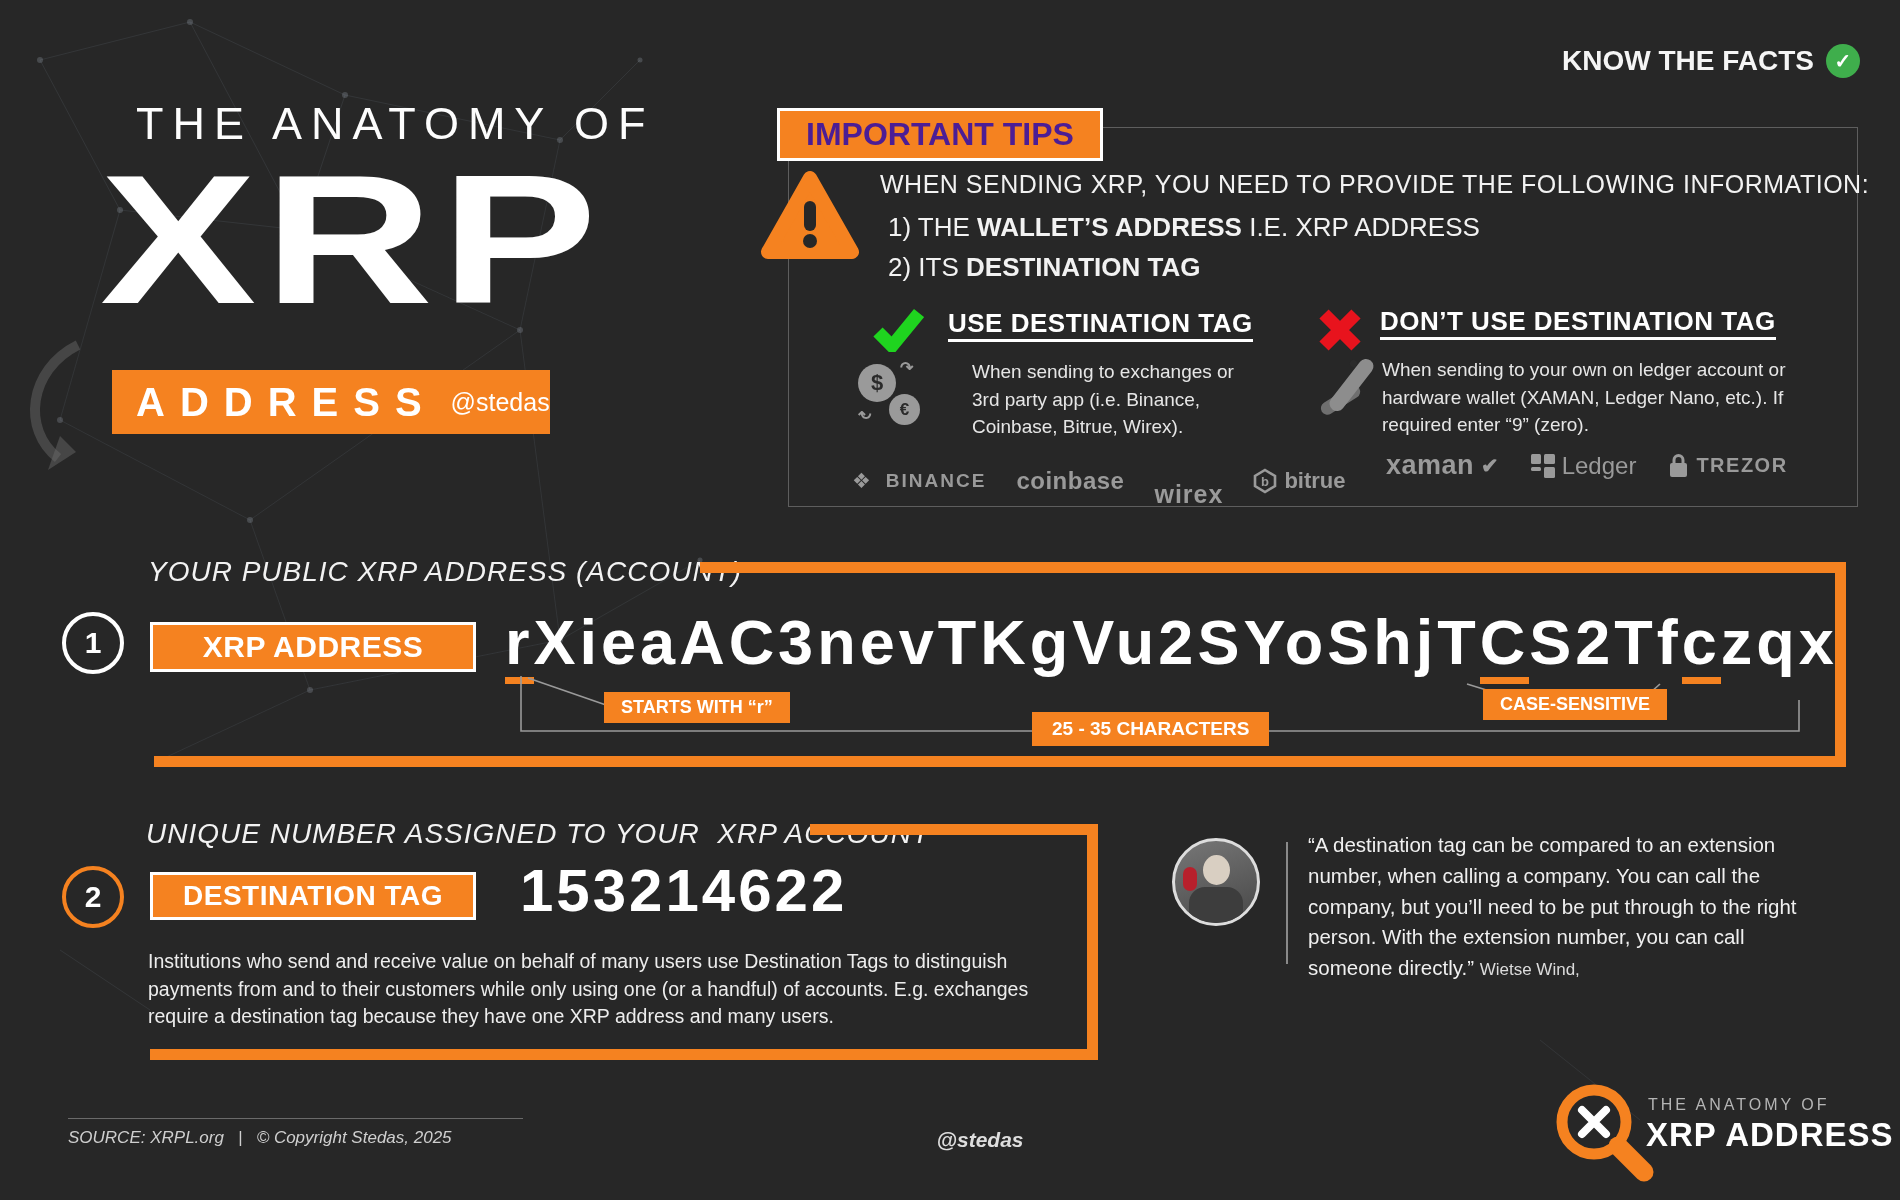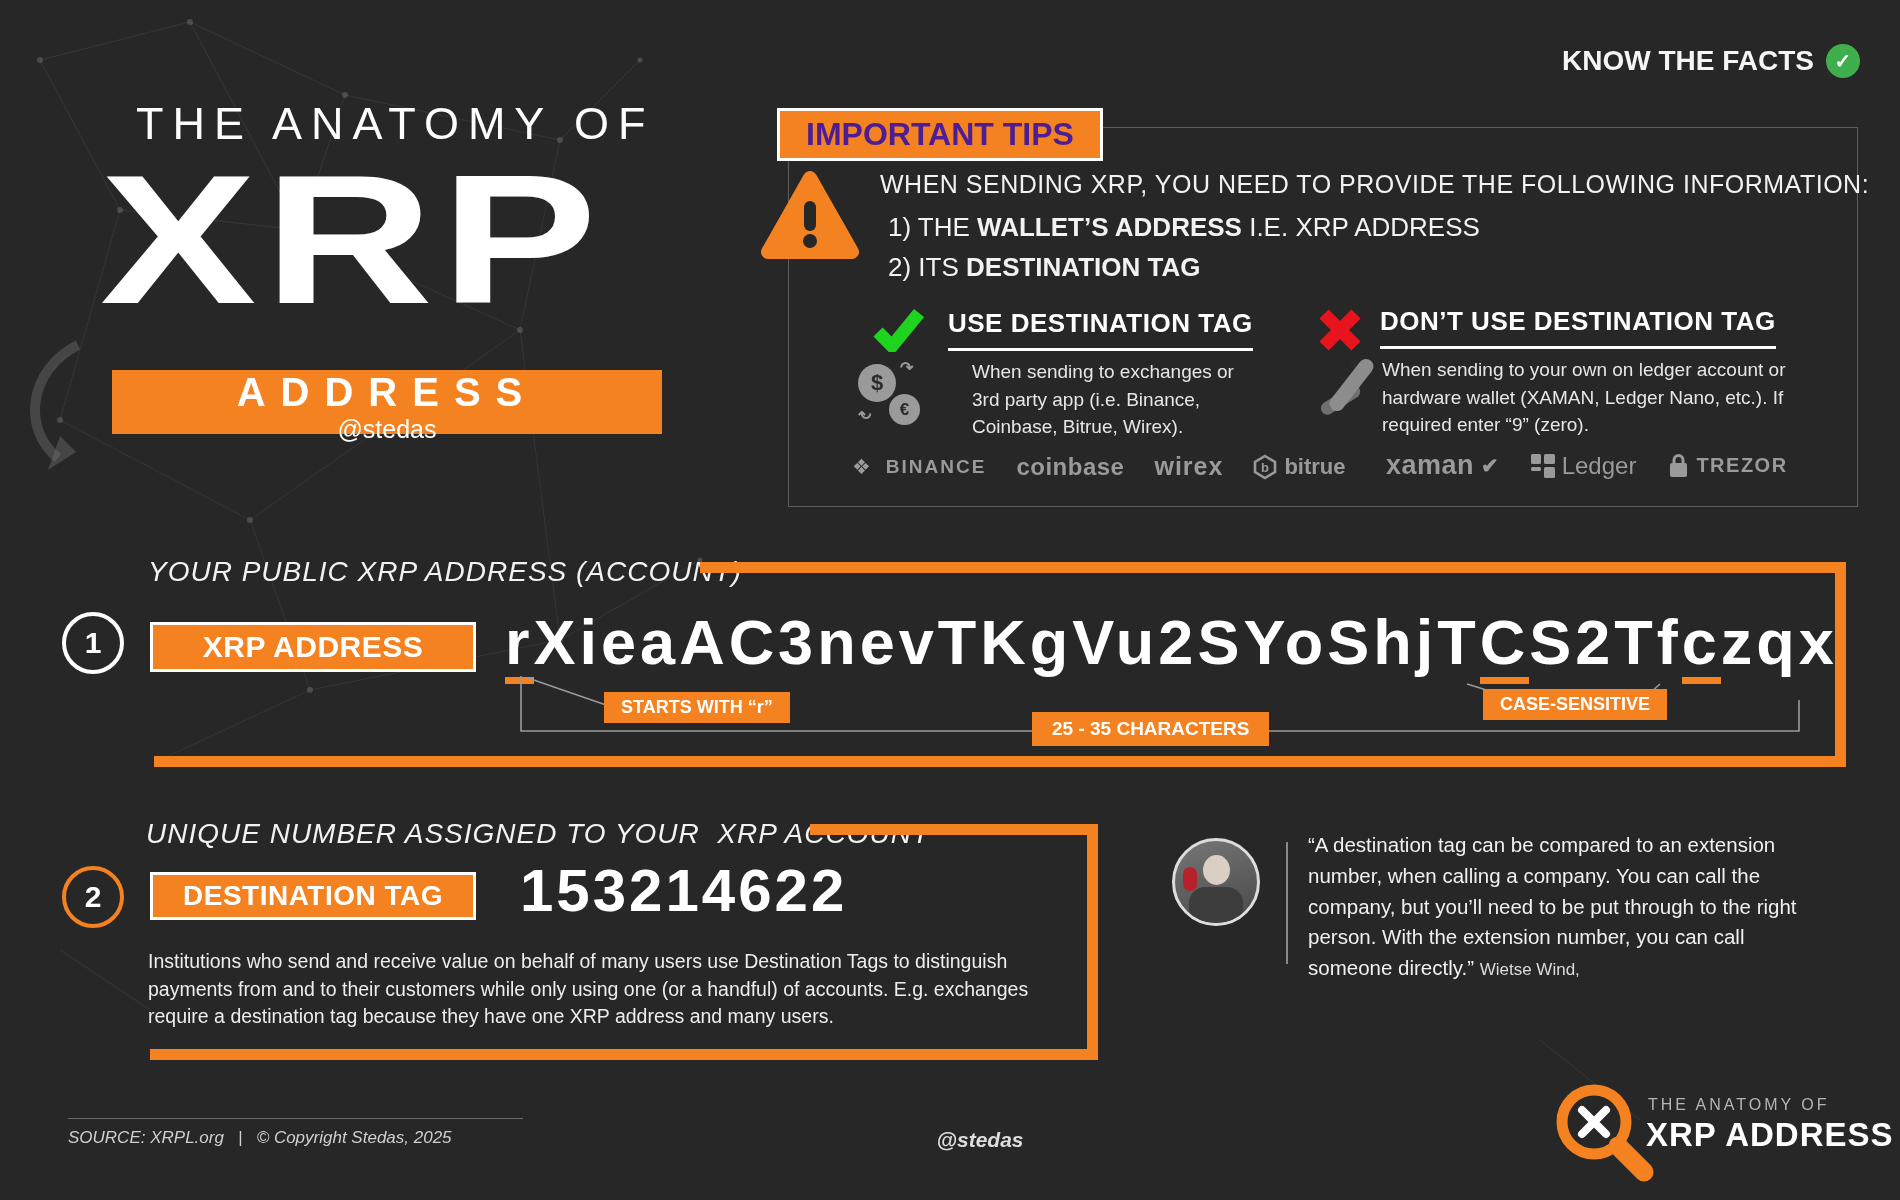--- a/index.html
+++ b/index.html
@@ -7,37 +7,37 @@
     --bg:#272727;
     --gray-logo:#9a9a9a;
   }
   html,body{margin:0;padding:0;background:#1d1d1d;}
   body{font-family:"Liberation Sans",sans-serif;}
   .stage{position:relative;width:1900px;height:1200px;background:var(--bg);overflow:hidden;color:#fff;}
   .abs{position:absolute;}
   
   .kicker{left:136px;top:98px;font-size:45px;font-weight:300;letter-spacing:9px;color:#fdfdfd;}
   .brand{left:100px;top:148px;font-size:183px;font-weight:700;letter-spacing:6px;line-height:1;transform:scaleX(1.28);transform-origin:left top;color:#fff;}
-  .address-bar{left:112px;top:370px;width:550px;height:64px;background:var(--accent);display:flex;align-items:center;padding:0 24px;box-sizing:border-box;flex-direction:column;}
+  .address-bar{left:112px;top:370px;width:438px;height:64px;background:var(--accent);display:flex;align-items:center;padding:0 24px;box-sizing:border-box;}
   .address-bar .addr-word{font-size:40px;font-weight:700;letter-spacing:15px;color:#fff;}
   .address-bar .bar-div{width:2px;height:38px;background:rgba(255,255,255,.85);margin:0 14px 0 auto;}
   .address-bar .bar-handle{font-size:25px;color:#fff;}
   .ktf{left:1562px;top:44px;display:flex;align-items:center;gap:12px;}
   .ktf-text{font-size:28px;font-weight:700;color:#f5f5f5;}
   .ktf-check{width:34px;height:34px;border-radius:50%;background:#3fae4c;display:flex;align-items:center;justify-content:center;font-size:20px;font-weight:700;color:#fff;}
   
   .tips-border{left:788px;top:127px;width:1068px;height:378px;border:1px solid #5e5e5e;}
   .tips-label{left:777px;top:108px;background:var(--accent);border:3px solid #fff;padding:5px 26px;font-size:32px;font-weight:700;color:#4c1d95;z-index:3;}
   .tips-intro{left:880px;top:170px;font-size:25px;color:#f2f2f2;letter-spacing:.5px;}
   .tips-item{left:888px;font-size:26px;color:#f2f2f2;}
   .tips-item b{font-weight:800;}
   .warn{left:760px;top:168px;}
   
   .check-icon{left:872px;top:306px;}
-  .col-title{font-size:26px;font-weight:700;color:#fff;border-bottom:3px solid #fff;padding-bottom:9px;letter-spacing:.5px;}
+  .col-title{font-size:26px;font-weight:700;color:#fff;border-bottom:3px solid #fff;padding-bottom:0;letter-spacing:.5px;}
   .use-title{left:948px;top:308px;}
   .dont-title{left:1380px;top:306px;}
   .x-icon{left:1316px;top:306px;}
   .col-body{font-size:19px;line-height:1.45;color:#e6e6e6;}
   .use-body{left:948px;top:358px;width:285px;margin-left:24px;}
   .dont-body{left:1382px;top:356px;width:435px;}
   .cur-icon{left:856px;top:358px;width:70px;height:70px;}
   .coin{position:absolute;border-radius:50%;background:var(--gray-logo);color:#2b2b2b;font-weight:800;display:flex;align-items:center;justify-content:center;}
   .coin1{width:38px;height:38px;left:2px;top:6px;font-size:22px;}
   .coin2{width:31px;height:31px;left:33px;top:36px;font-size:17px;}
@@ -45,21 +45,21 @@
   .hw-icon{left:1326px;top:352px;width:50px;height:80px;}
   .hw-body{position:absolute;left:18px;top:2px;width:15px;height:62px;border-radius:8px;background:#8d8d8d;transform:rotate(38deg);}
   .hw-cap{position:absolute;left:8px;top:26px;width:13px;height:44px;border-radius:7px;background:#6f6f6f;transform:rotate(58deg);}
   .hw-hole{position:absolute;left:24px;top:8px;width:7px;height:7px;border-radius:50%;background:#2b2b2b;transform:rotate(38deg);}
   .logo-row{display:flex;align-items:center;color:var(--gray-logo);}
   .use-logos{left:852px;top:452px;gap:30px;}
   .dont-logos{left:1386px;top:450px;gap:32px;}
   .logo-item{display:flex;align-items:center;gap:7px;color:var(--gray-logo);}
   .lg-binance{font-size:19px;font-weight:700;letter-spacing:2px;margin-left:8px;}
   .lg-coinbase{font-size:24px;font-weight:700;letter-spacing:.5px;}
-  .lg-wirex{font-size:25px;font-weight:800;letter-spacing:1px;}
+  .lg-wirex{font-size:25px;font-weight:800;letter-spacing:1px;margin-top:28px;}
   .lg-bitrue{font-size:22px;font-weight:600;}
   .lg-xaman{font-size:27px;font-weight:800;letter-spacing:.5px;}
   .lg-ledger{font-size:24px;font-weight:500;}
   .lg-trezor{font-size:20px;font-weight:800;letter-spacing:1.5px;}
   .lg-icon-glyph{font-size:21px;}
   
   .obar{background:var(--accent);z-index:1;}
   
   .sec-heading{font-style:italic;font-size:28px;letter-spacing:1px;color:#f2f2f2;white-space:pre-wrap;}
   .h1{left:148px;top:556px;}

